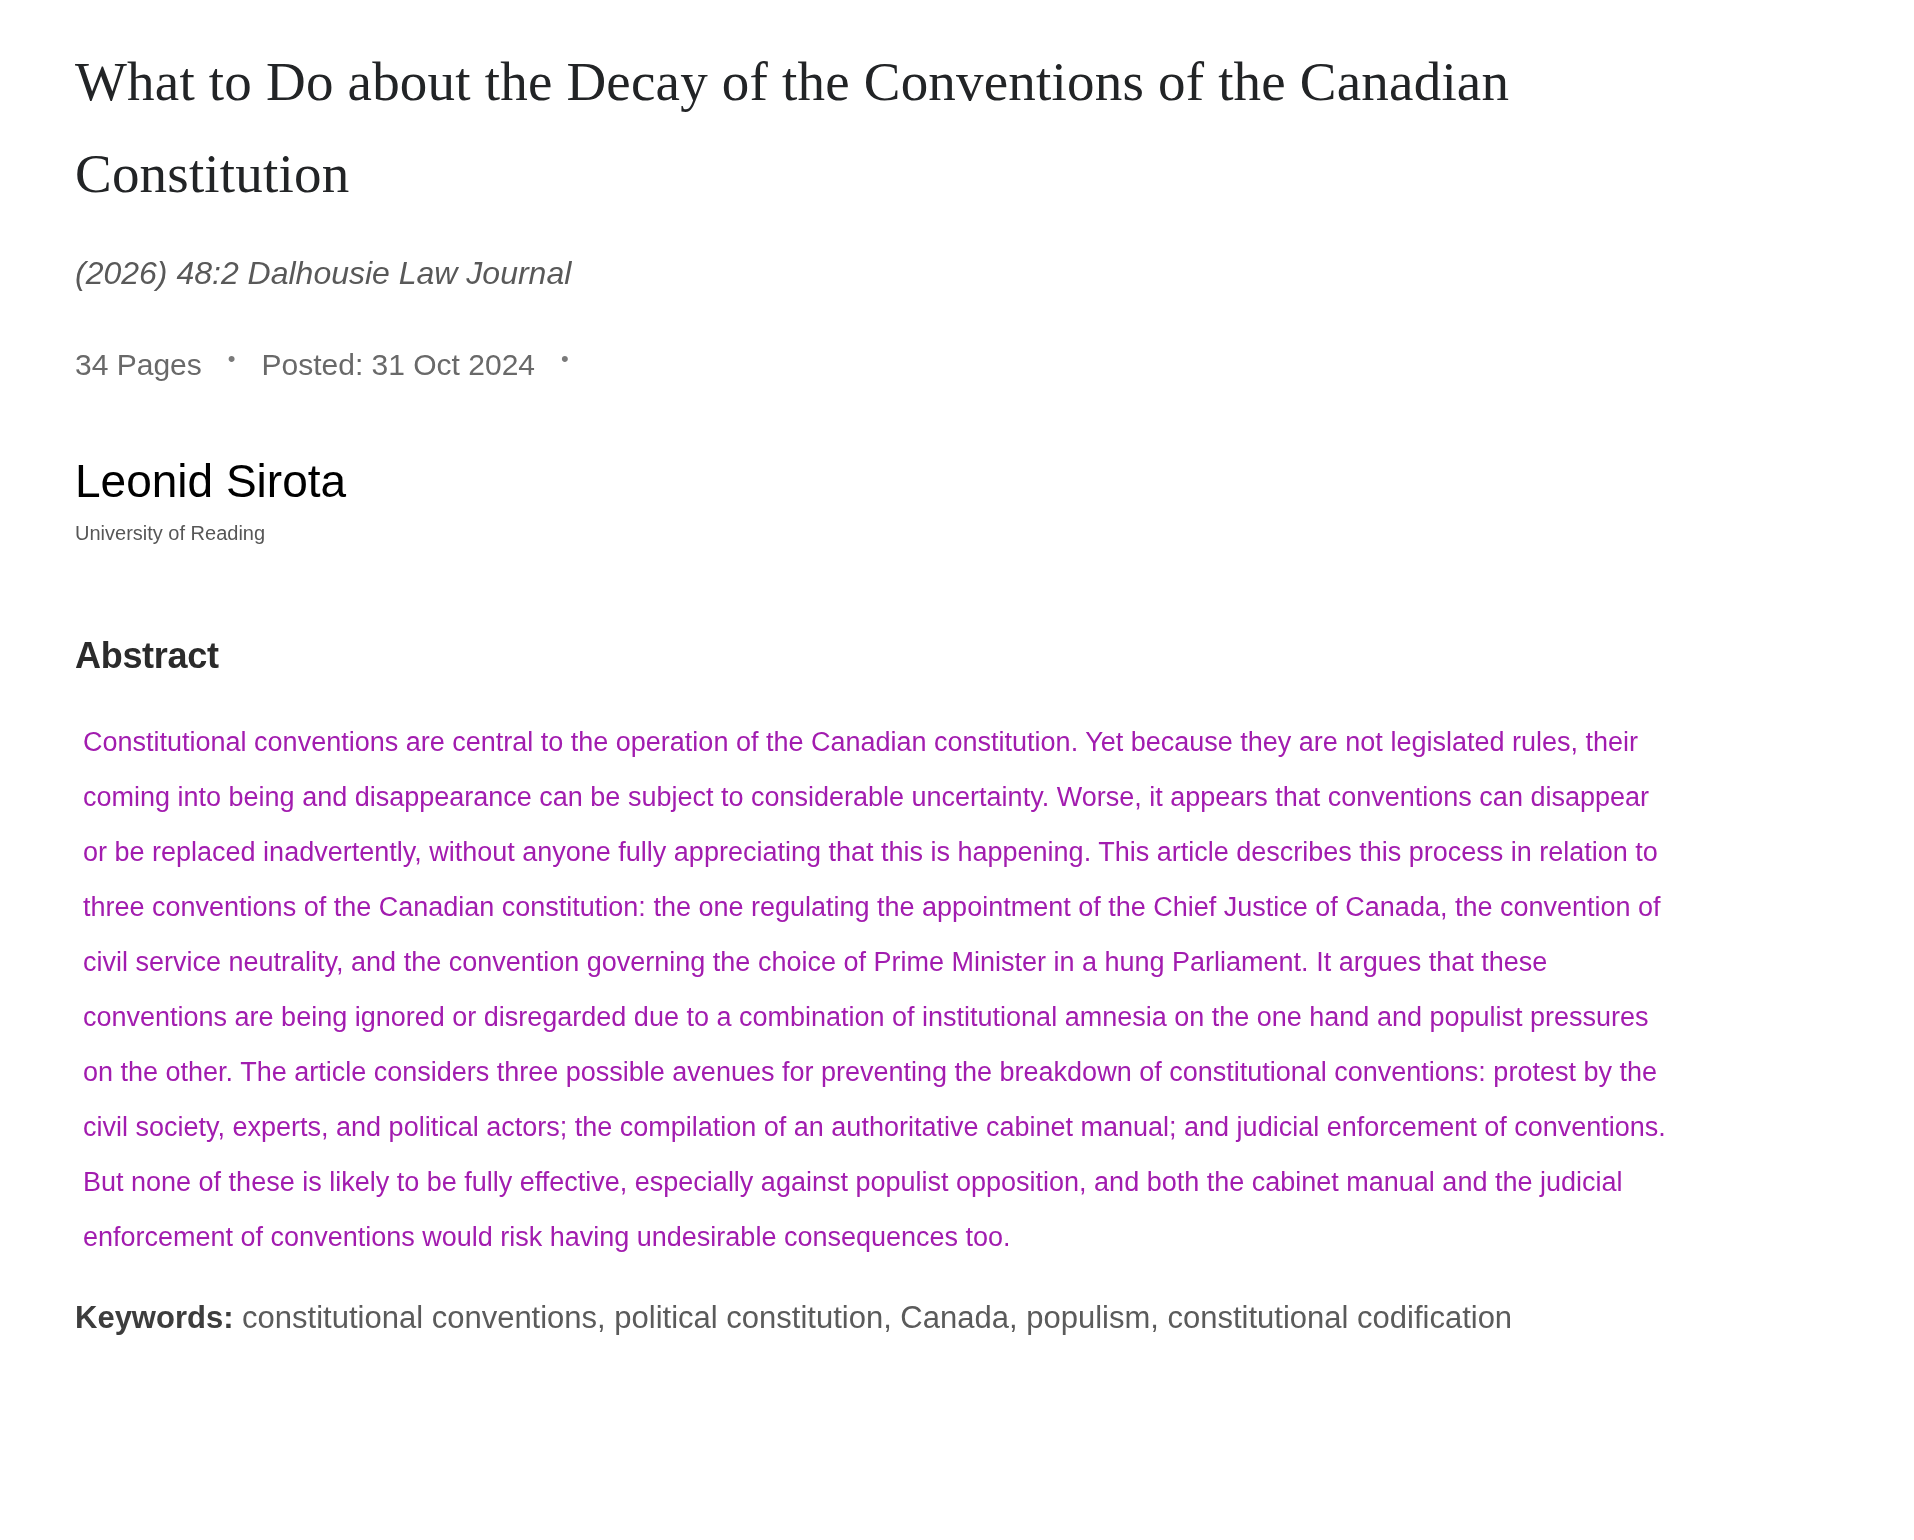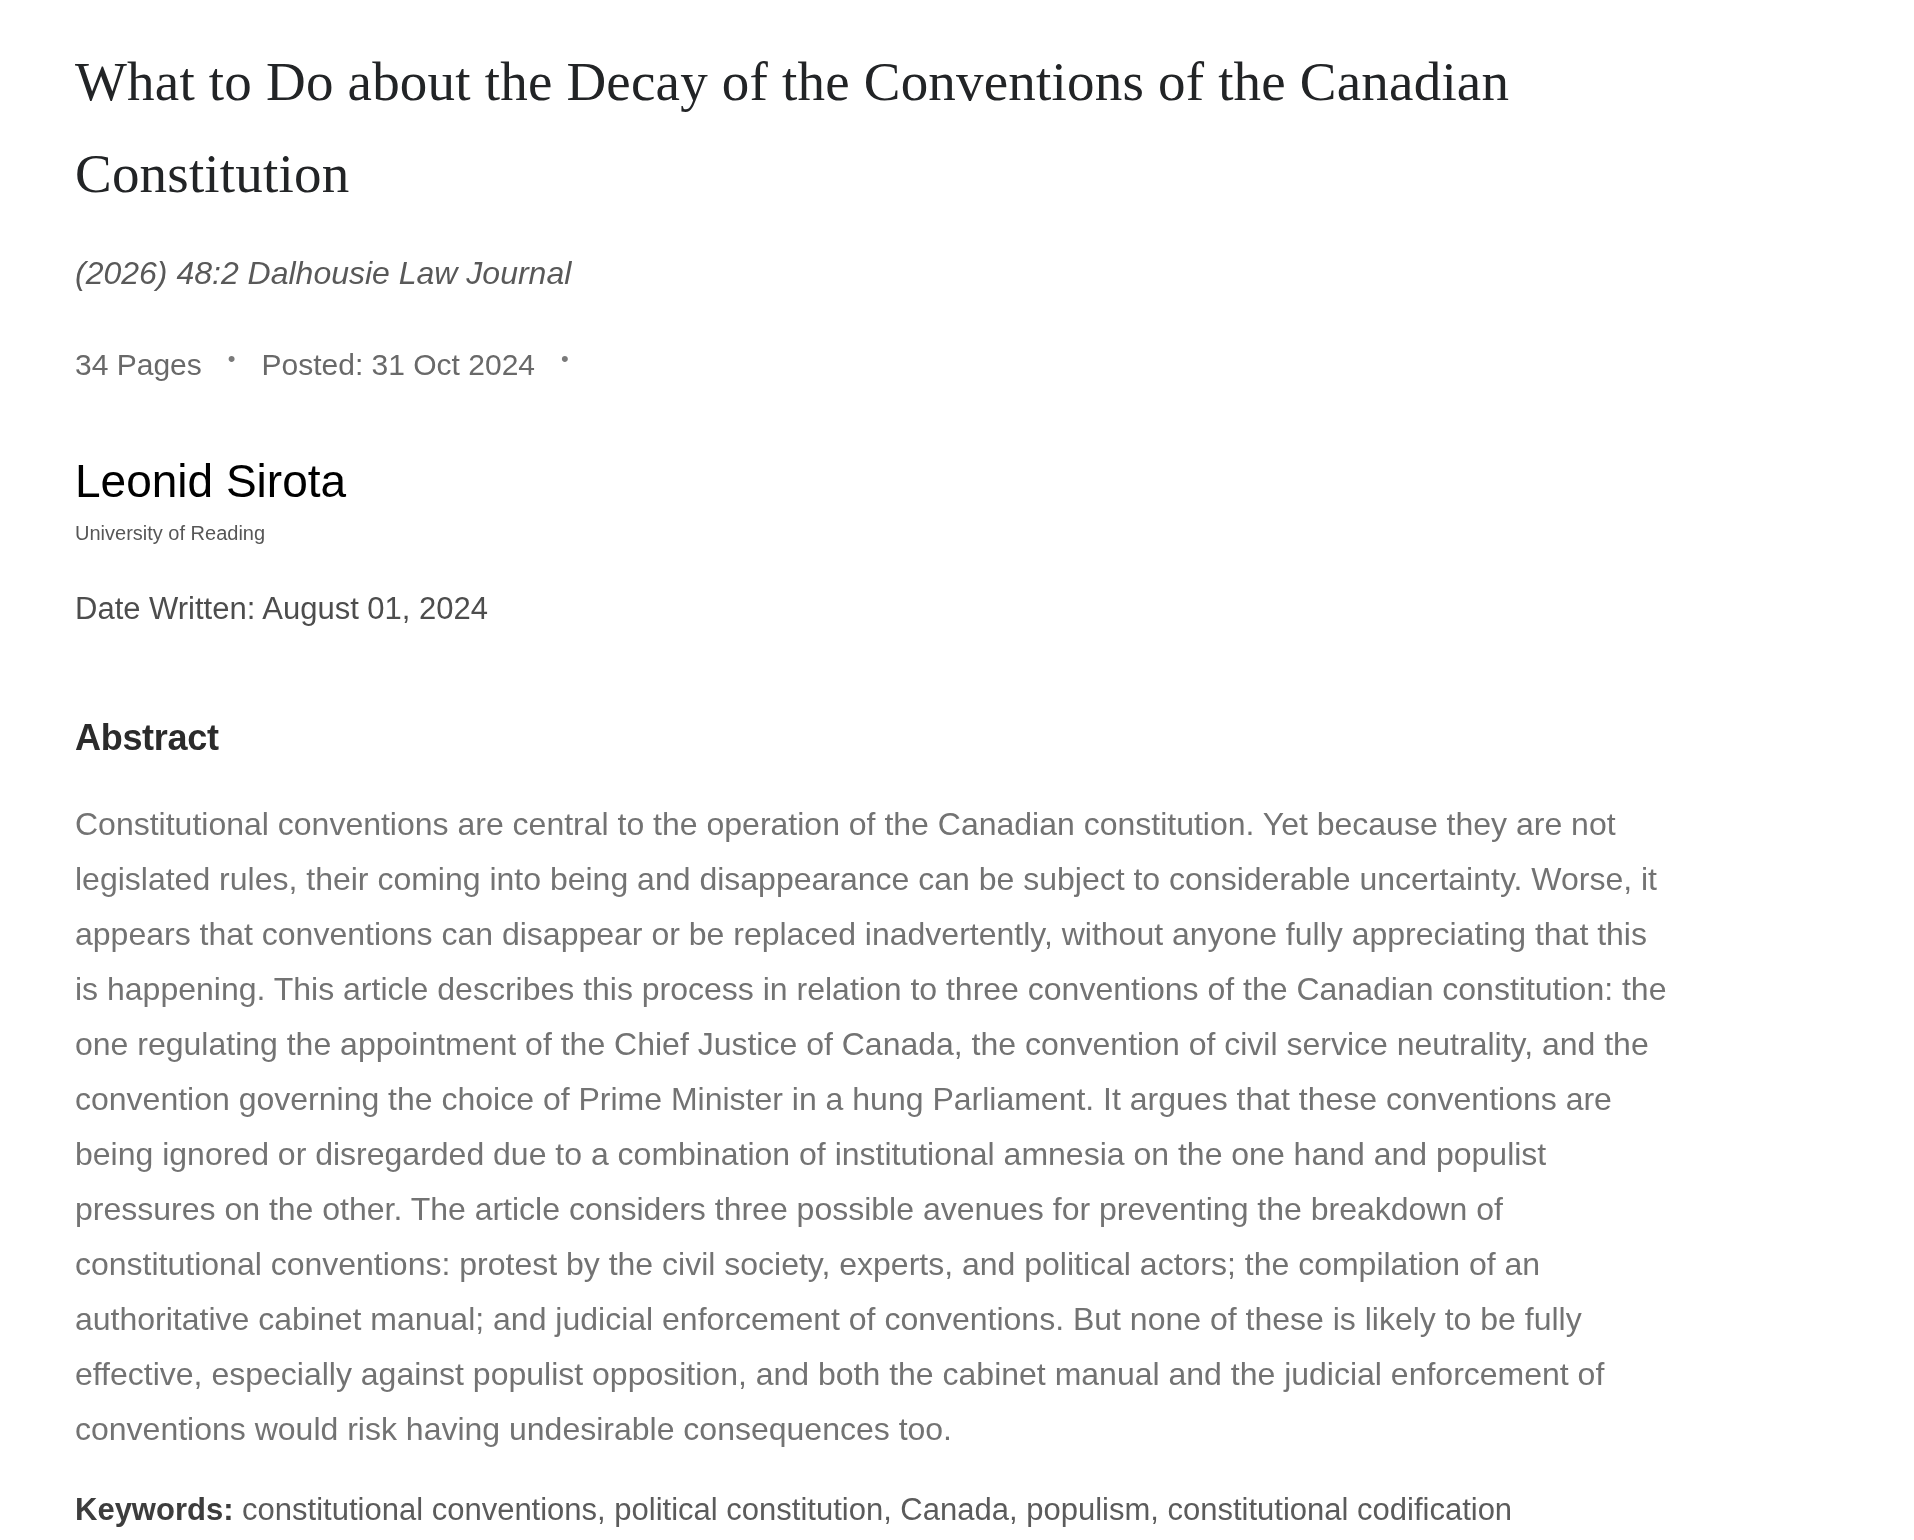--- a/index.html
+++ b/index.html
@@ -61,24 +61,25 @@
   }
   .abstract-heading {
     margin-top: 90px;
     font-size: 36px;
     font-weight: 700;
     color: #2b2b2b;
     letter-spacing: -0.3px;
   }
   .abstract-text {
     margin-top: 38px;
-    font-size: 32px;
+    font-size: 27px;
     line-height: 55px;
-    color: #737373;
+    color: #a21caf;
     max-width: 1845px;
+    margin-left: 8px;
   }
   .keywords-line {
     margin-top: 28px;
     font-size: 31px;
     line-height: 50px;
     color: #5b5b5b;
     max-width: 1845px;
   }
   .keywords-label {
     font-weight: 700;
@@ -99,21 +100,20 @@
     <span class="meta-sep">•</span>
     <span>Posted: 31 Oct 2024</span>
     <span class="meta-sep">•</span>
   </div>
 
   <div class="author-block">
     <a class="author-link">Leonid Sirota</a>
     <div class="affiliation">University of Reading</div>
   </div>
 
-  <div class="date-written">Date Written: August 01, 2024</div>
 
   <h2 class="abstract-heading">Abstract</h2>
 
   <p class="abstract-text">Constitutional conventions are central to the operation of the Canadian constitution. Yet because they are not legislated rules, their coming into being and disappearance can be subject to considerable uncertainty. Worse, it appears that conventions can disappear or be replaced inadvertently, without anyone fully appreciating that this is happening. This article describes this process in relation to three conventions of the Canadian constitution: the one regulating the appointment of the Chief Justice of Canada, the convention of civil service neutrality, and the convention governing the choice of Prime Minister in a hung Parliament. It argues that these conventions are being ignored or disregarded due to a combination of institutional amnesia on the one hand and populist pressures on the other. The article considers three possible avenues for preventing the breakdown of constitutional conventions: protest by the civil society, experts, and political actors; the compilation of an authoritative cabinet manual; and judicial enforcement of conventions. But none of these is likely to be fully effective, especially against populist opposition, and both the cabinet manual and the judicial enforcement of conventions would risk having undesirable consequences too.</p>
 
   <p class="keywords-line">
     <span class="keywords-label">Keywords:</span><span> constitutional conventions, political constitution, Canada, populism, constitutional codification</span>
   </p>
 
 </div>

